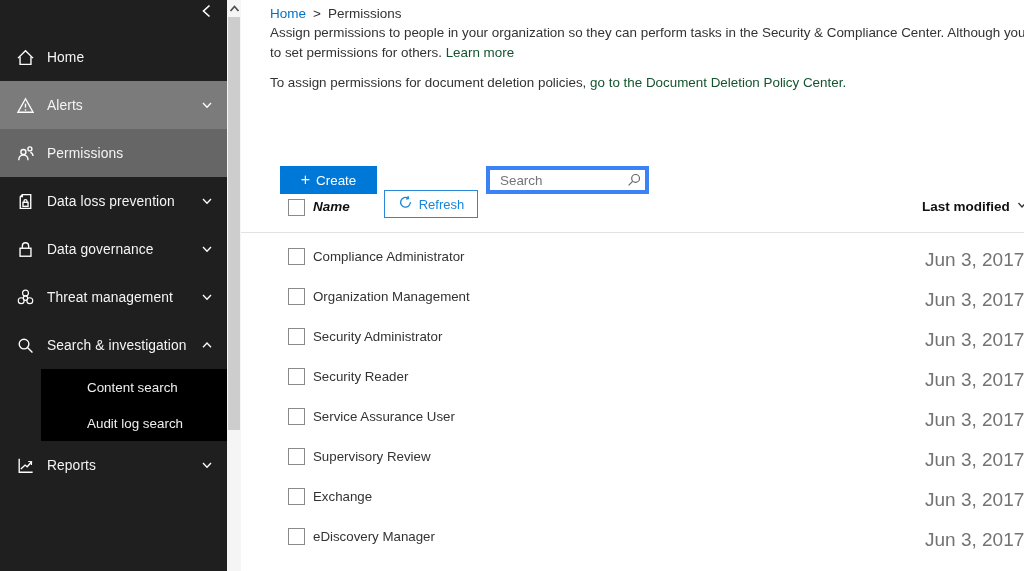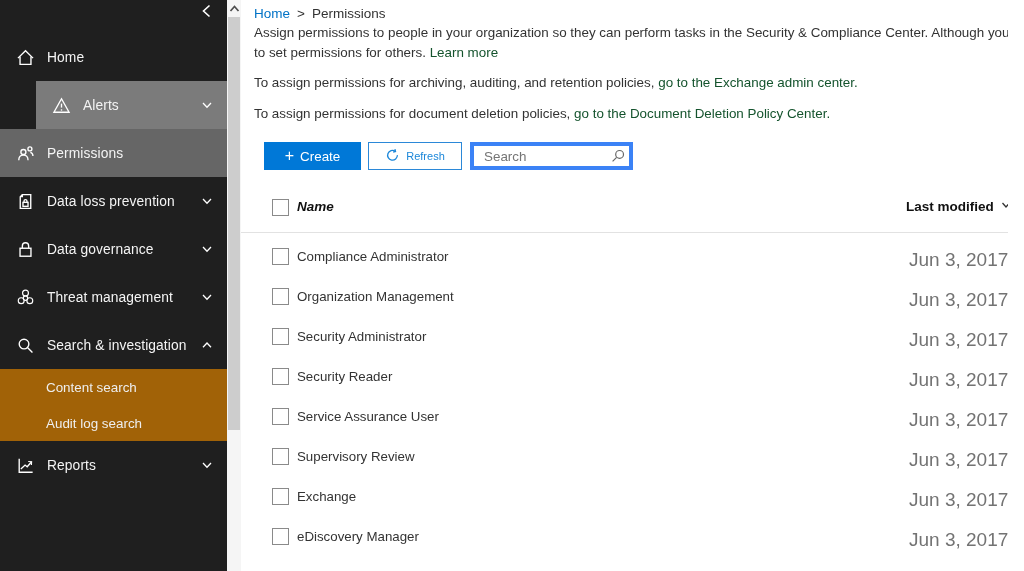--- a/index.html
+++ b/index.html
@@ -7,57 +7,57 @@
     font-family:"Liberation Sans","DejaVu Sans",sans-serif; }
 
   
   .sidebar { position:absolute; left:0; top:0; width:227px; height:571px;
     background:#1f1f1f; color:#f4f4f4; z-index:2; }
   .collapse-btn { position:absolute; top:1px; right:8px; width:24px; height:24px;
     display:flex; align-items:center; justify-content:center; cursor:pointer; }
   .nav { position:absolute; top:33px; left:0; width:227px; }
   .nav-item { position:relative; height:48px; display:flex; align-items:center;
     padding-left:15px; cursor:pointer; }
-  .nav-item.hovered { background:#7b7b7b;margin-left:36px; }
+  .nav-item.hovered { background:#7b7b7b; }
   .nav-item.selected { background:#666666; }
   .nav-icon { width:21px; height:21px; display:flex; align-items:center; justify-content:center; flex:0 0 21px; }
   .nav-label { margin-left:11px; font-size:13.8px; letter-spacing:.1px; white-space:nowrap; }
   .nav-chevron { position:absolute; right:12px; top:50%; margin-top:-8px; width:16px; height:16px; }
-  .sub-block { background:#a16207; }
+  .sub-block { background:#000000;margin-left:41px; }
   .sub-item { height:36px; display:flex; align-items:center; padding-left:46px;
     font-size:13.4px; color:#eeeeee; cursor:pointer; white-space:nowrap; }
 
   
   .sb-scrollbar { position:absolute; left:227px; top:0; width:14px; height:571px;
     background:#f5f5f5; z-index:3; }
   .sb-arrow { height:17px; display:flex; align-items:center; justify-content:center; cursor:pointer; }
   .sb-thumb { position:absolute; top:17px; left:1px; width:12px; height:413px;
     background:#cdcdcd; cursor:pointer; }
 
   
-  .content { position:absolute; left:225px; top:0; width:783px; height:571px;
+  .content { position:absolute; left:241px; top:0; width:783px; height:571px;
     background:#fff; overflow:hidden; }
   .breadcrumb { position:absolute; left:29px; top:6px; font-size:13.5px; color:#333; white-space:nowrap; }
   .breadcrumb .crumb-link { color:#0072c6; text-decoration:none; cursor:pointer; }
   .breadcrumb .crumb-sep { margin:0 7px; color:#333; }
 
   .intro { position:absolute; left:29px; top:23px; right:0; font-size:13.4px;
     color:#333; line-height:19.5px; }
   .intro .line1 { white-space:nowrap; }
   .intro p.para { margin-top:11px; white-space:nowrap; }
   a.link { color:#14532d; text-decoration:none; cursor:pointer; }
 
   .toolbar { position:absolute; left:39px; top:142px; display:flex; align-items:center; }
   .btn-create { width:97px; height:28px; background:#0078d7; border:1px solid #0078d7;
     color:#fff; font-size:13.4px; display:flex; align-items:center; justify-content:center;
     cursor:pointer; }
   .btn-create .plus { font-size:16px; margin-right:6px; font-weight:400; line-height:1; }
   .btn-refresh { margin-left:7px; width:94px; height:28px; background:#fff;
-    border:1px solid #2b88d8; color:#1a86d9; font-size:11px; display:flex;
-    align-items:center; justify-content:center; cursor:pointer; }
+    border:1px solid #2b88d8; color:#1a86d9; font-size:13px; display:flex;
+    align-items:center; justify-content:center; cursor:pointer;margin-top:48px; }
   .btn-refresh svg { margin-right:6px; }
   .search-box { position:relative; margin-left:8px; width:163px; height:28px; }
   .search-box input { width:100%; height:100%; border:4px solid #3b82f6;
     font-size:13.4px; color:#333; padding:0 28px 0 10px;
     font-family:"Liberation Sans","DejaVu Sans",sans-serif; outline:none; }
   .search-box .mag { position:absolute; right:7px; top:6px; }
 
   .role-table { position:absolute; left:0; top:188px; width:783px; }
   .thead { position:relative; height:45px; border-bottom:1px solid #e2e2e2; }
   .row { position:relative; height:40px; }
@@ -231,24 +231,20 @@
     <a class="crumb-link">Home</a><span class="crumb-sep">&gt;</span><span>Permissions</span>
   </div>
 
   <div class="intro">
     <div class="line1">Assign permissions to people in your organization so they can perform tasks in the Security &amp; Compliance Center. Although you can use this page to as</div>
     <div class="line2">
       <span>to set permissions for others.</span>
       <a class="link">Learn more</a>
     </div>
     <p class="para">
-      <span>To assign permissions for archiving, auditing, and retention policies,</span>
-      <a class="link">go to the Exchange admin center.</a>
-    </p>
-    <p class="para">
       <span>To assign permissions for document deletion policies,</span>
       <a class="link">go to the Document Deletion Policy Center.</a>
     </p>
   </div>
 
   <div class="toolbar">
     <button class="btn-create">
       <span class="plus">+</span>
       <span>Create</span>
     </button>

